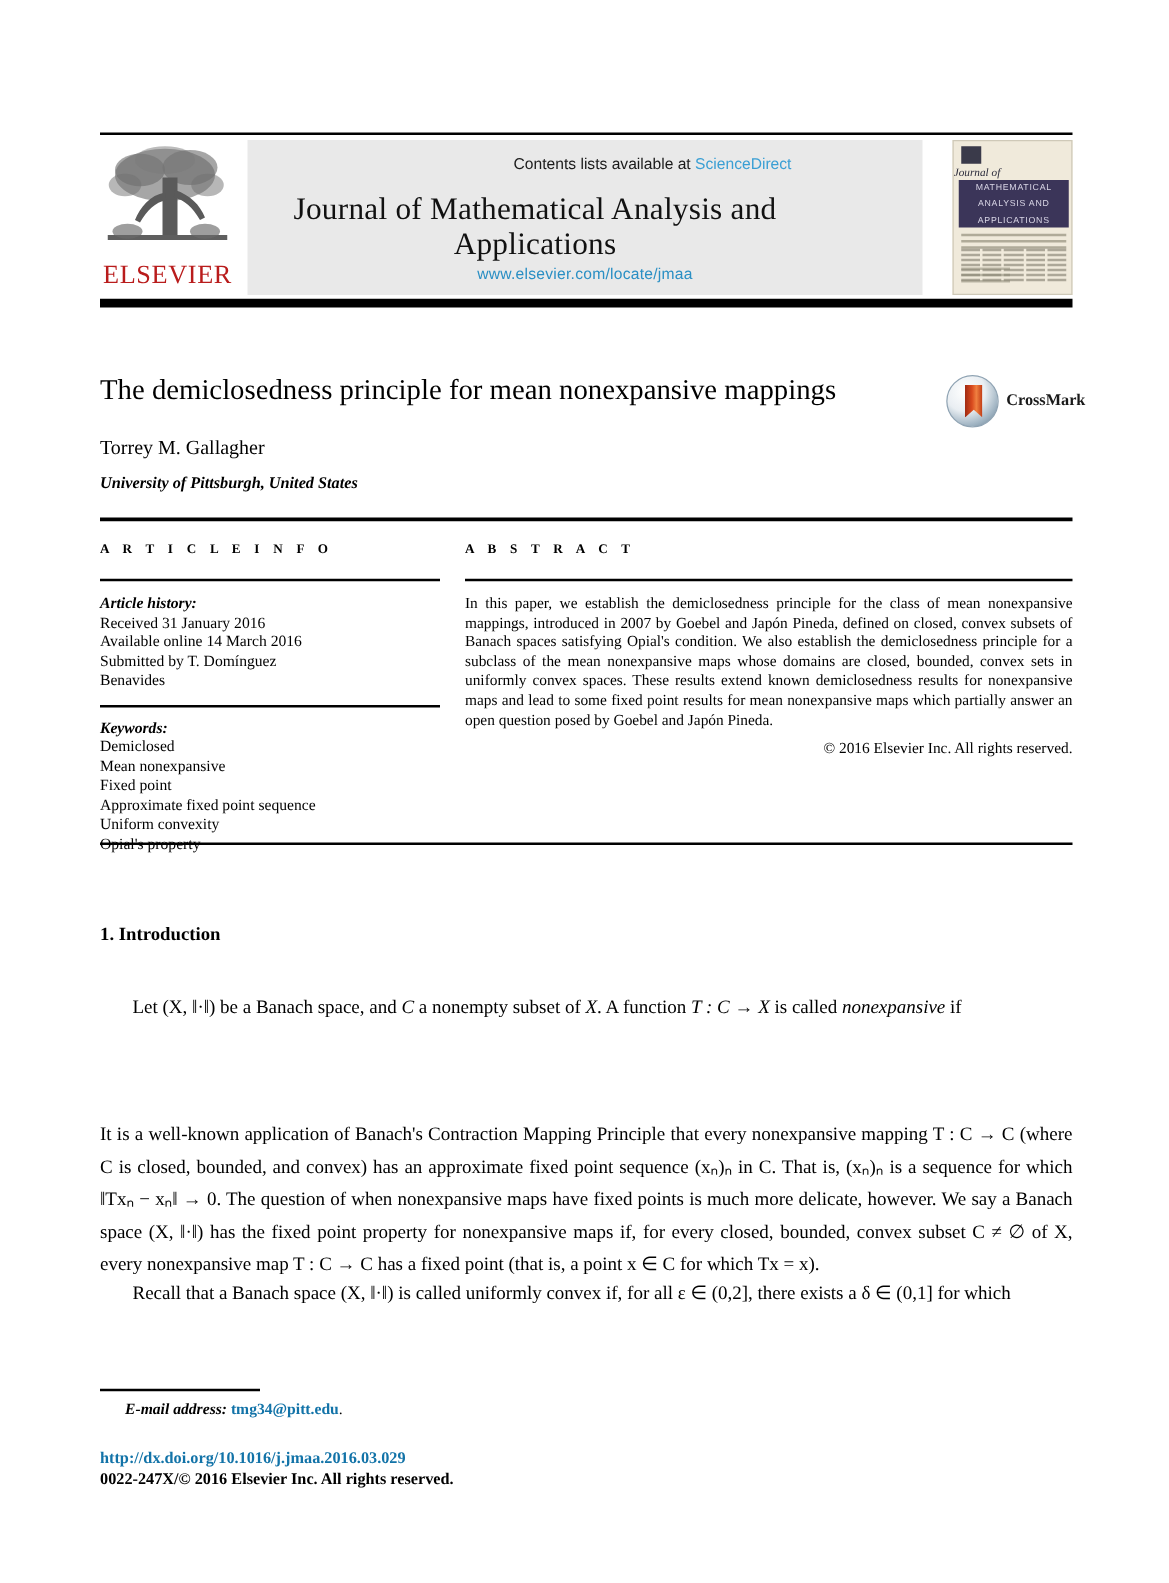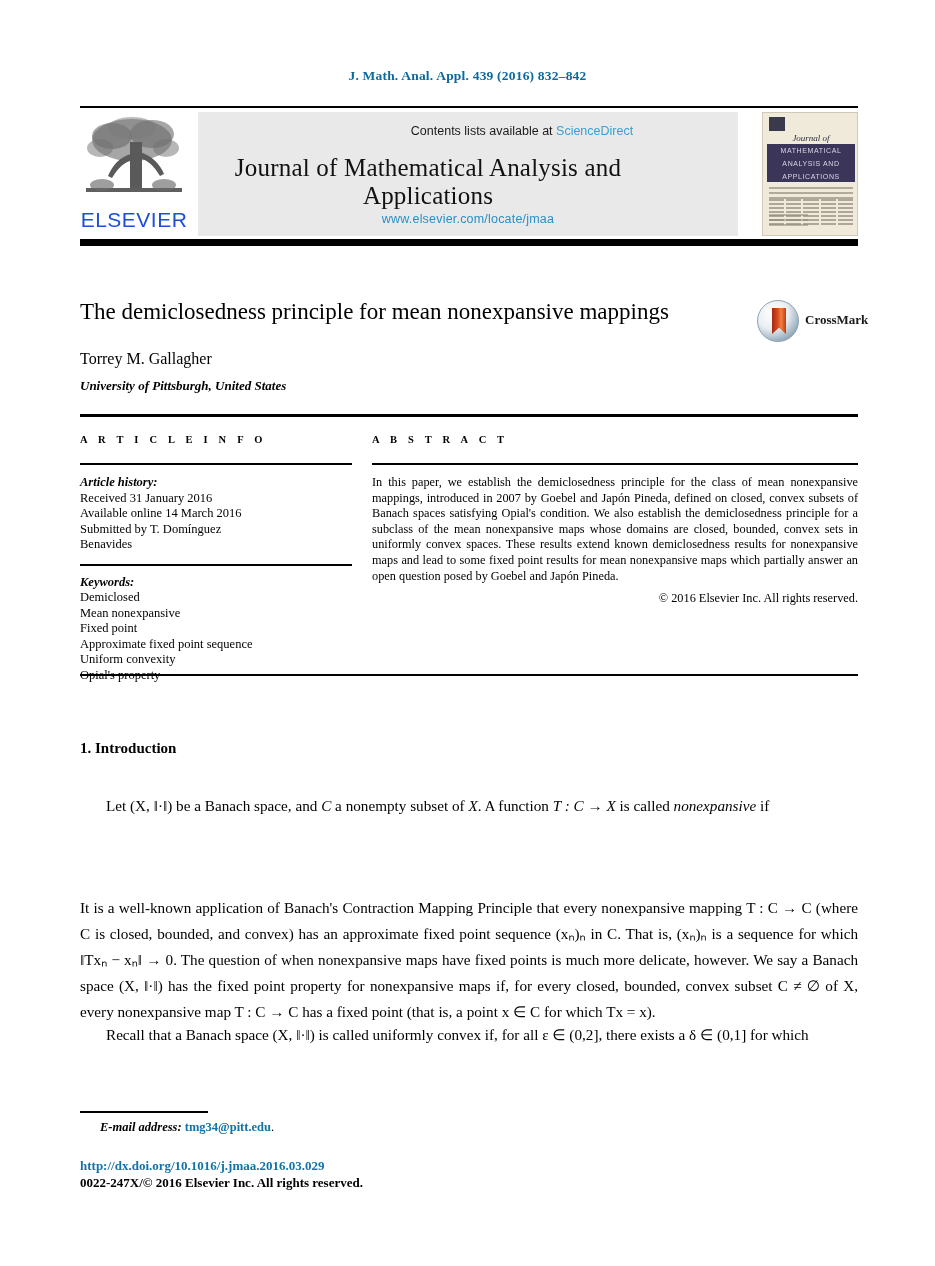--- a/index.html
+++ b/index.html
@@ -64,24 +64,24 @@
     left: 6px;
     width: 96px;
     height: 92px;
   }
   .elsevier-word {
     position: absolute;
     bottom: 4px;
     left: 0px;
     width: 108px;
     text-align: center;
-    font-family: Liberation Sans, sans-serif;
+    font-family: Liberation Serif, serif;
     font-size: 21px;
     letter-spacing: 0.5px;
-    color: #1d4ed8;
+    color: #b91c1c;
     font-weight: 400;
   }
   .banner {
     position: absolute;
     top: 6px;
     left: 118px;
     width: 540px;
     height: 124px;
     background: #e9e9e9;
   }
@@ -137,21 +137,20 @@
     left: 6px;
     width: 16px;
     height: 14px;
     background: #3a3a4a;
   }
   .cover-journal {
     position: absolute;
     top: 20px;
     left: 0;
     width: 96px;
-    text-align: center;
     font-family: "Liberation Serif", serif;
     font-style: italic;
     font-size: 9px;
     color: #2a2a3a;
   }
   .cover-band {
     position: absolute;
     top: 31px;
     left: 4px;
     width: 88px;
@@ -439,21 +438,20 @@
     font-size: 13px;
     font-weight: bold;
     color: #000;
   }
 </style>
 </head>
 <body>
 
 <div class="page">
 
-  <div class="runhead">J. Math. Anal. Appl. 439 (2016) 832–842</div>
 
   <div class="header-wrap">
     <div class="rule-top"></div>
 
     <div class="elsevier-logo">
       <svg class="tree" viewBox="0 0 96 92">
         <g fill="#4a4a4a">
           <ellipse cx="46" cy="26" rx="40" ry="21" fill="#5c5c5c" opacity="0.55"></ellipse>
           <ellipse cx="26" cy="22" rx="20" ry="13" fill="#6b6b6b" opacity="0.6"></ellipse>
           <ellipse cx="66" cy="20" rx="22" ry="14" fill="#6b6b6b" opacity="0.6"></ellipse>

